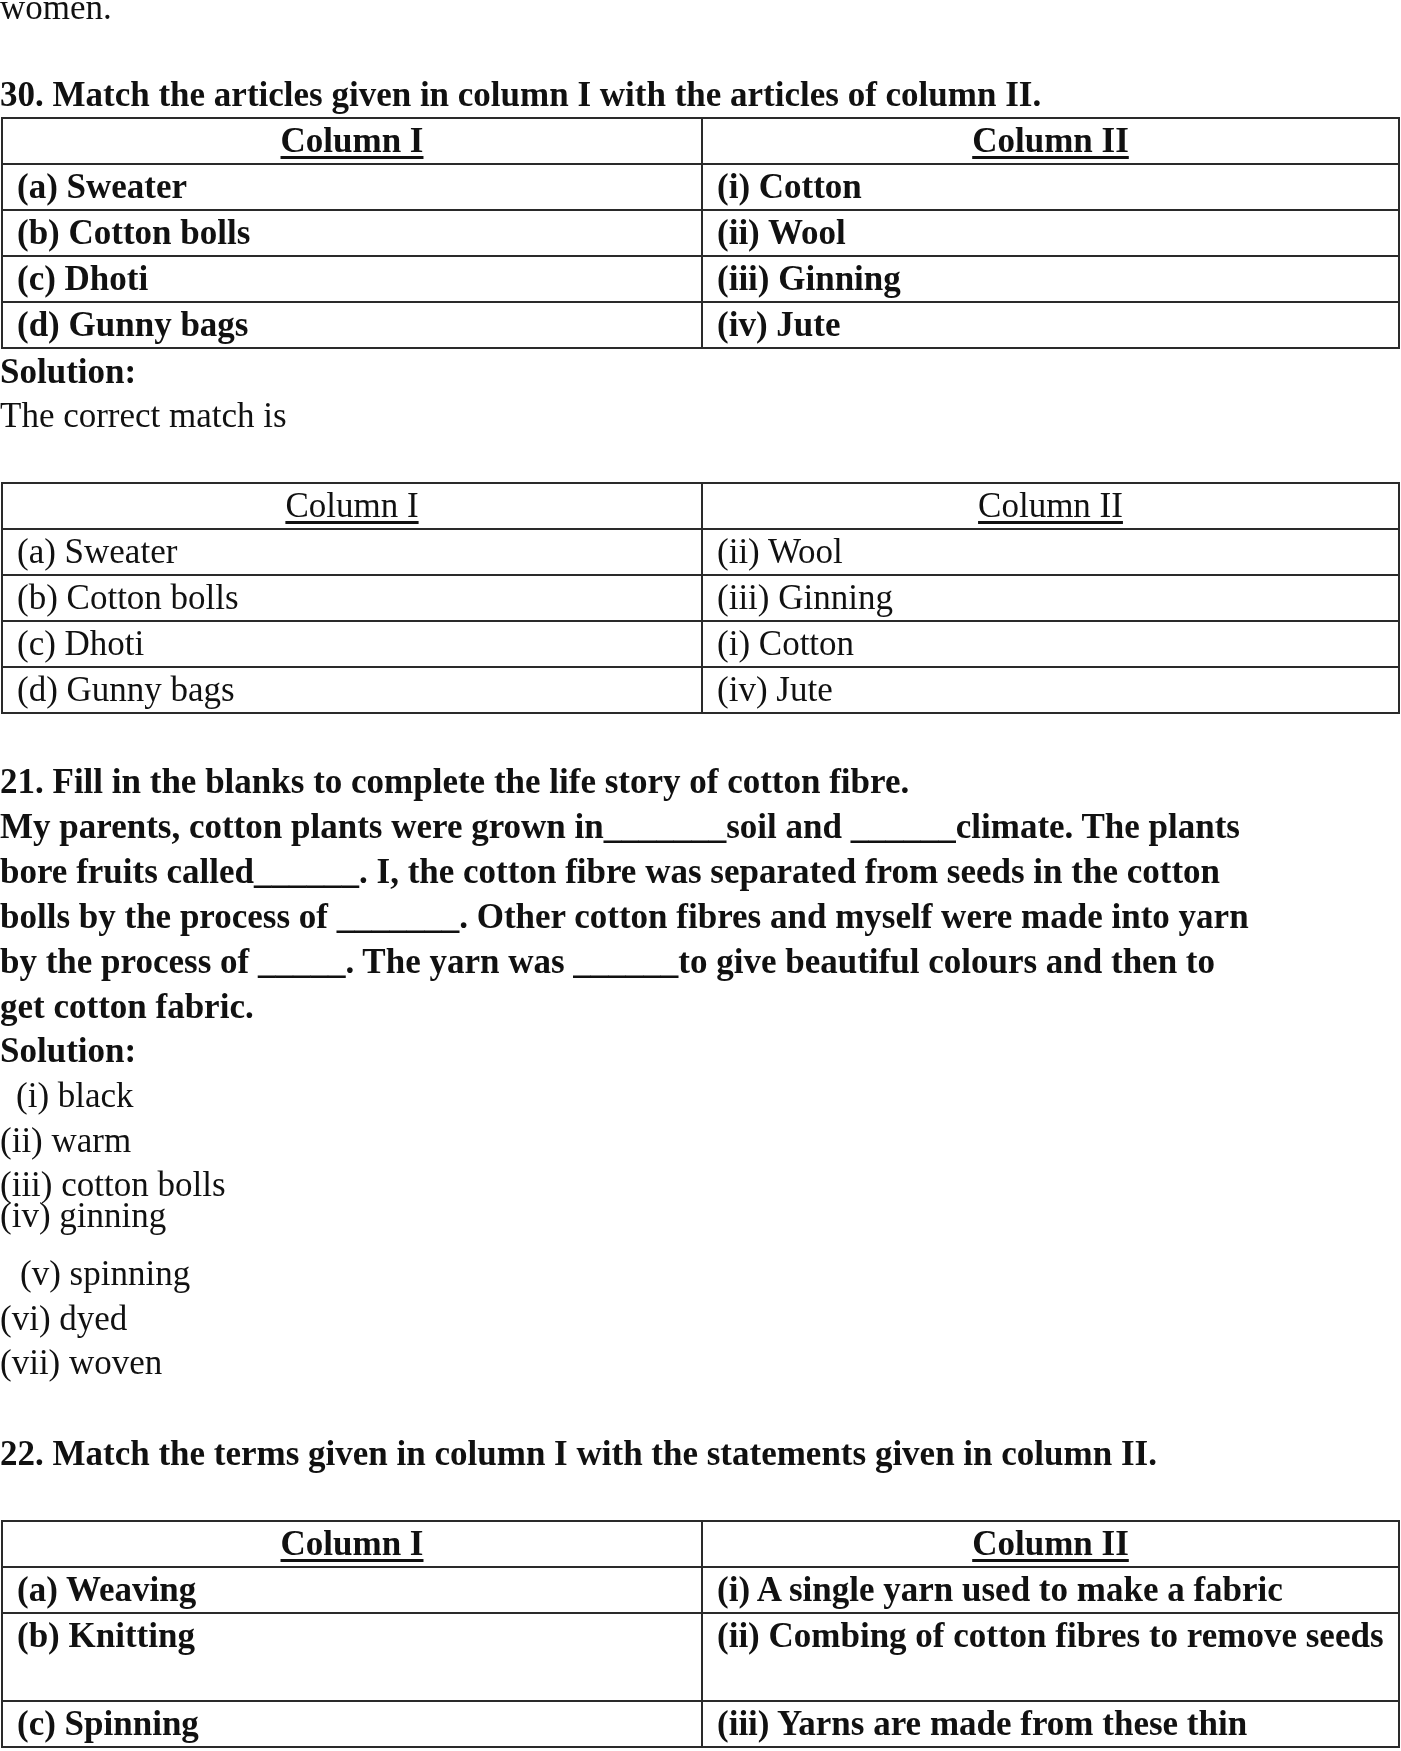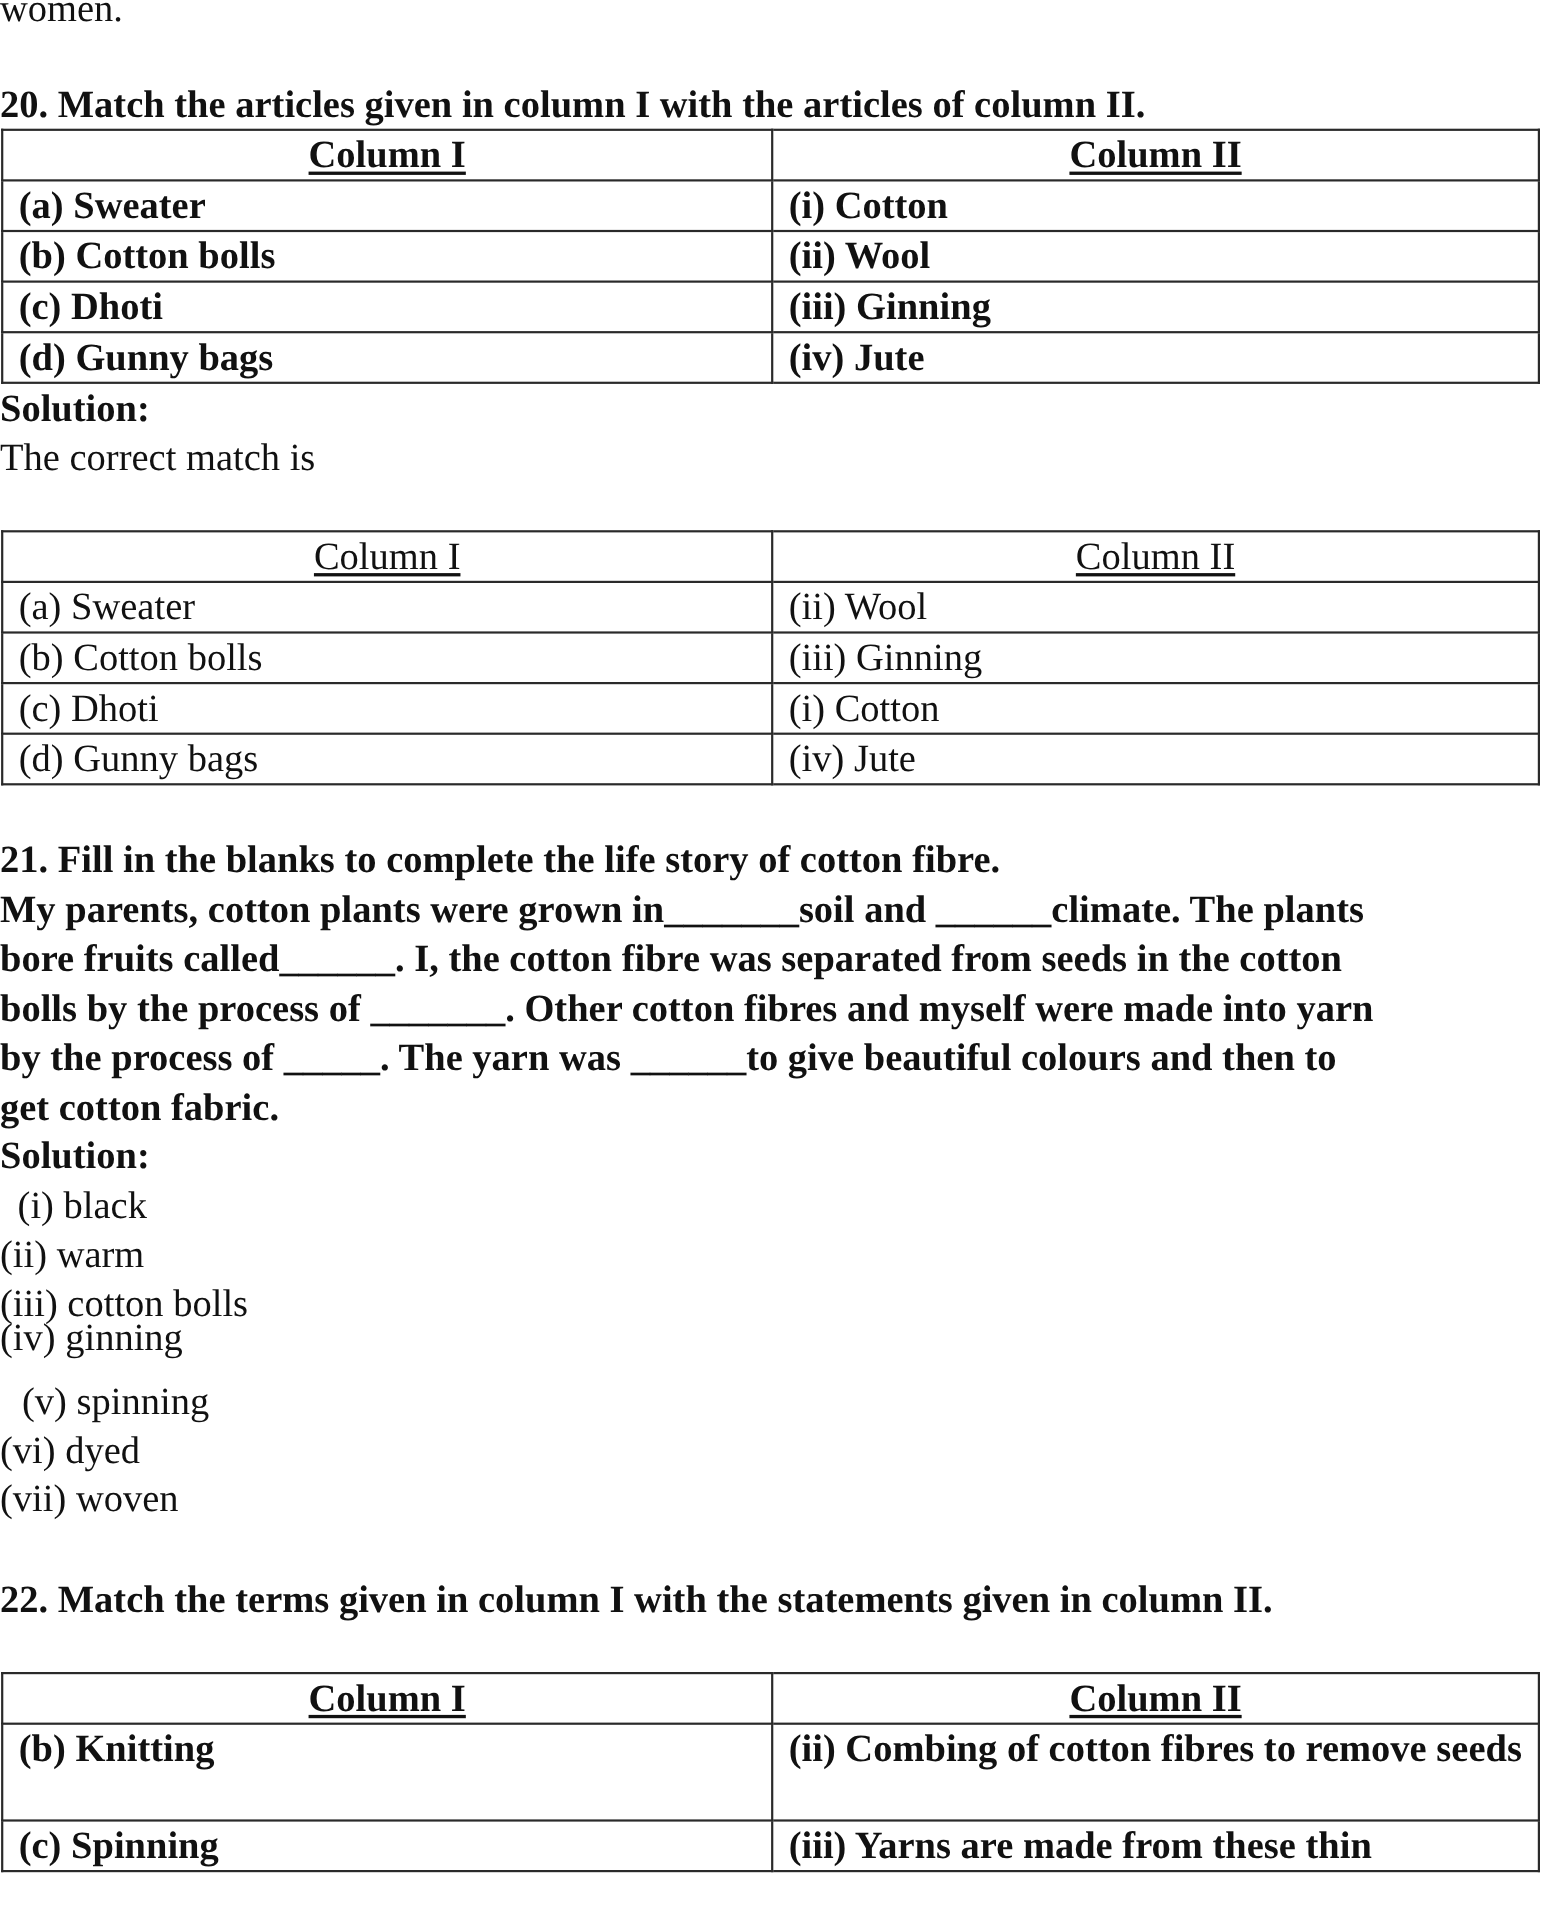--- a/index.html
+++ b/index.html
@@ -12,21 +12,21 @@
   td.c1 { width:670px; }
   td.hd { text-align:center; }
   td.hd span { text-decoration:underline; text-underline-offset:4px; }
   td.tall { height:86px; }
 </style>
 </head>
 <body>
 
 <div class="line" style="top:-14px;">women.</div>
 
-<div class="line b" style="top:73px;">20. Match the articles given in column I with the articles of column II.</div>
+<div class="line b" style="top:73px;">30. Match the articles given in column I with the articles of column II.</div>
 
 <table style="top:117px;">
   <tbody>
       <tr>
     <td class="c1 hd b"><span>Column I</span></td>
     <td class="hd b"><span>Column II</span></td>
   </tr>
   <tr>
     <td class="c1 b">(a) Sweater</td>
     <td class="b">(i) Cotton</td>
@@ -91,20 +91,24 @@
 
 <div class="line b" style="top:1432px;">22. Match the terms given in column I with the statements given in column II.</div>
 
 <table style="top:1520px;">
   <tbody>
       <tr>
     <td class="c1 hd b"><span>Column I</span></td>
     <td class="hd b"><span>Column II</span></td>
   </tr>
   <tr>
+    <td class="c1 b">(a) Weaving</td>
+    <td class="b">(i) A single yarn used to make a fabric</td>
+  </tr>
+  <tr>
     <td class="c1 b tall">(b) Knitting</td>
     <td class="b tall" style="white-space:normal;">(ii) Combing of cotton fibres to remove seeds</td>
   </tr>
   <tr>
     <td class="c1 b">(c) Spinning</td>
     <td class="b">(iii) Yarns are made from these thin</td>
   </tr>
 </tbody>
   </table>
 

